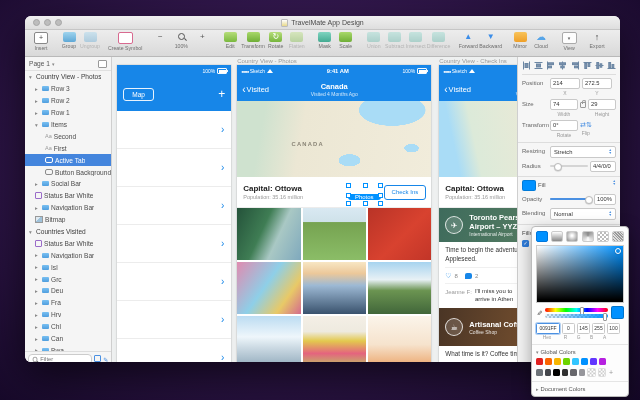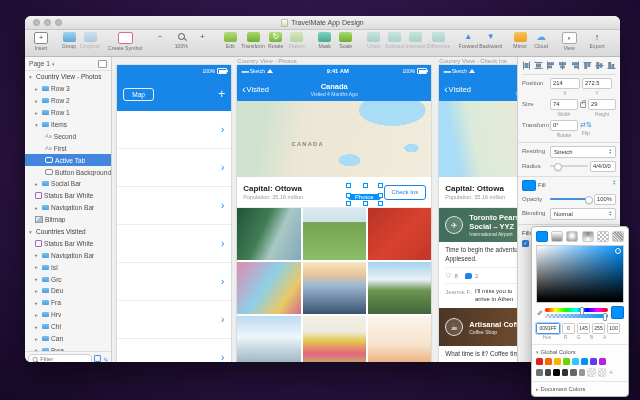--- a/index.html
+++ b/index.html
@@ -561,21 +561,21 @@
               <div class="capital">Capital: Ottowa</div>
               <div class="population">Population: 35.16 million</div>
             </div>
           </div>
 
           <div class="checkhdr chdr1">
             <span class="circ">✈</span>
             <span>
               <div class="ctitle">
                 <div>Toronto Pearson</div>
-                <div>Social – YYZ</div>
+                <div>Airport – YYZ</div>
               </div>
               <div class="csub">International Airport</div>
             </span>
           </div>
           <div class="cbody">
             <div style="width:116px;">Time to begin the adventure with John Appleseed.</div>
             <div class="likesrow">
               <span class="heart">♡</span>
               <span>8</span>
               <span class="bubble"></span>

